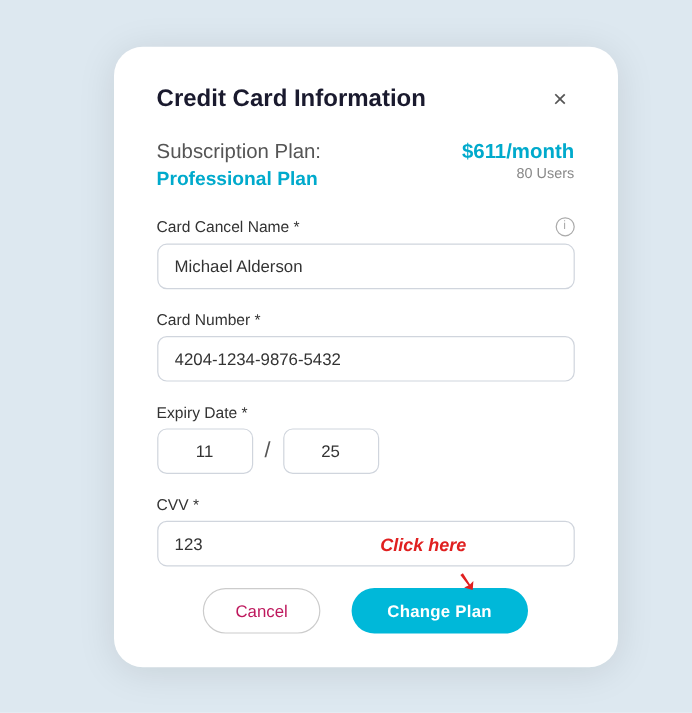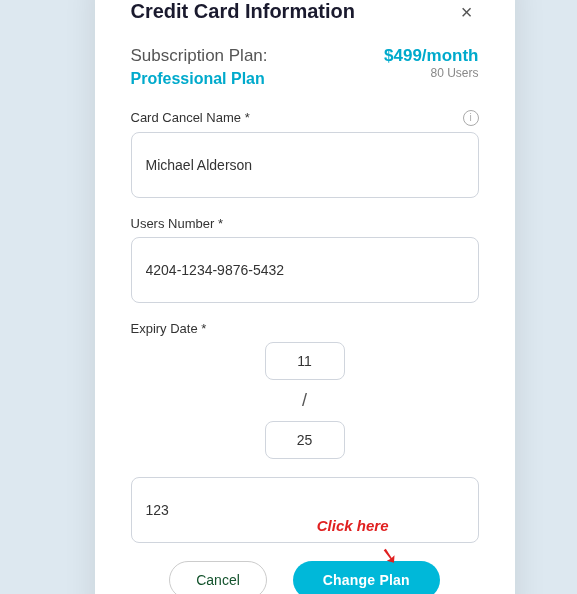--- a/index.html
+++ b/index.html
@@ -107,32 +107,31 @@
       align-items: center;
       justify-content: center;
       cursor: pointer;
       margin-left: auto;
     }
 
     .form-input {
       width: 100%;
       border: 1.5px solid #d0d5dd;
       border-radius: 8px;
-      padding: 24px 14px;
+      padding: 10px 14px;
       font-size: 14px;
       color: #333;
       outline: none;
       background: #fff;
     }
 
     .expiry-row {
       display: flex;
       align-items: center;
       gap: 10px;
-      flex-direction: column;
     }
 
     .expiry-input {
       width: 80px;
       border: 1.5px solid #d0d5dd;
       border-radius: 8px;
       padding: 10px 14px;
       font-size: 14px;
       color: #333;
       outline: none;
@@ -173,21 +172,21 @@
       color: #e02020;
       transform: rotate(10deg);
     }
 
     .cancel-btn {
       background: #fff;
       border: 1.5px solid #ccc;
       border-radius: 24px;
       padding: 10px 26px;
       font-size: 14px;
-      color: #14532d;
+      color: #be185d;
       cursor: pointer;
     }
 
     .change-plan-btn {
       background: #00b8d9;
       border: none;
       border-radius: 24px;
       padding: 11px 30px;
       font-size: 14px;
       font-weight: 700;
@@ -204,52 +203,55 @@
     <span class="modal-title">Credit Card Information</span>
     <button class="close-btn">×</button>
   </div>
 
   <div class="subscription-row">
     <div>
       <div class="subscription-label">Subscription Plan:</div>
       <div class="subscription-plan">Professional Plan</div>
     </div>
     <div class="subscription-price">
-      <div class="price-amount">$499/month</div>
+      <div class="price-amount">$611/month</div>
       <div class="price-users">80 Users</div>
     </div>
   </div>
 
   <div class="form-group">
     <div class="form-label">
       <span>Card Cancel Name *</span>
       <span class="info-icon">i</span>
     </div>
     <input class="form-input" type="text" value="Michael Alderson" style="">
   </div>
 
   <div class="form-group">
     <div class="form-label">
-      <span>Users Number *</span>
+      <span>Card Number *</span>
     </div>
     <input class="form-input" type="text" value="4204-1234-9876-5432" style="">
   </div>
 
   <div class="form-group">
     <div class="form-label">
       <span>Expiry Date *</span>
     </div>
     <div class="expiry-row">
       <input class="expiry-input" type="text" value="11" style="">
       <span class="expiry-separator">/</span>
       <input class="expiry-input" type="text" value="25" style="">
     </div>
   </div>
 
   <div class="form-group">
+    <div class="form-label">
+      <span>CVV *</span>
+    </div>
     <input class="form-input" type="text" value="123" style="">
   </div>
 
   <div class="footer">
     <span class="click-here-label">Click here</span>
     <span class="arrow-indicator">➘</span>
     <button class="cancel-btn">Cancel</button>
     <button class="change-plan-btn">Change Plan</button>
   </div>
 </div>

